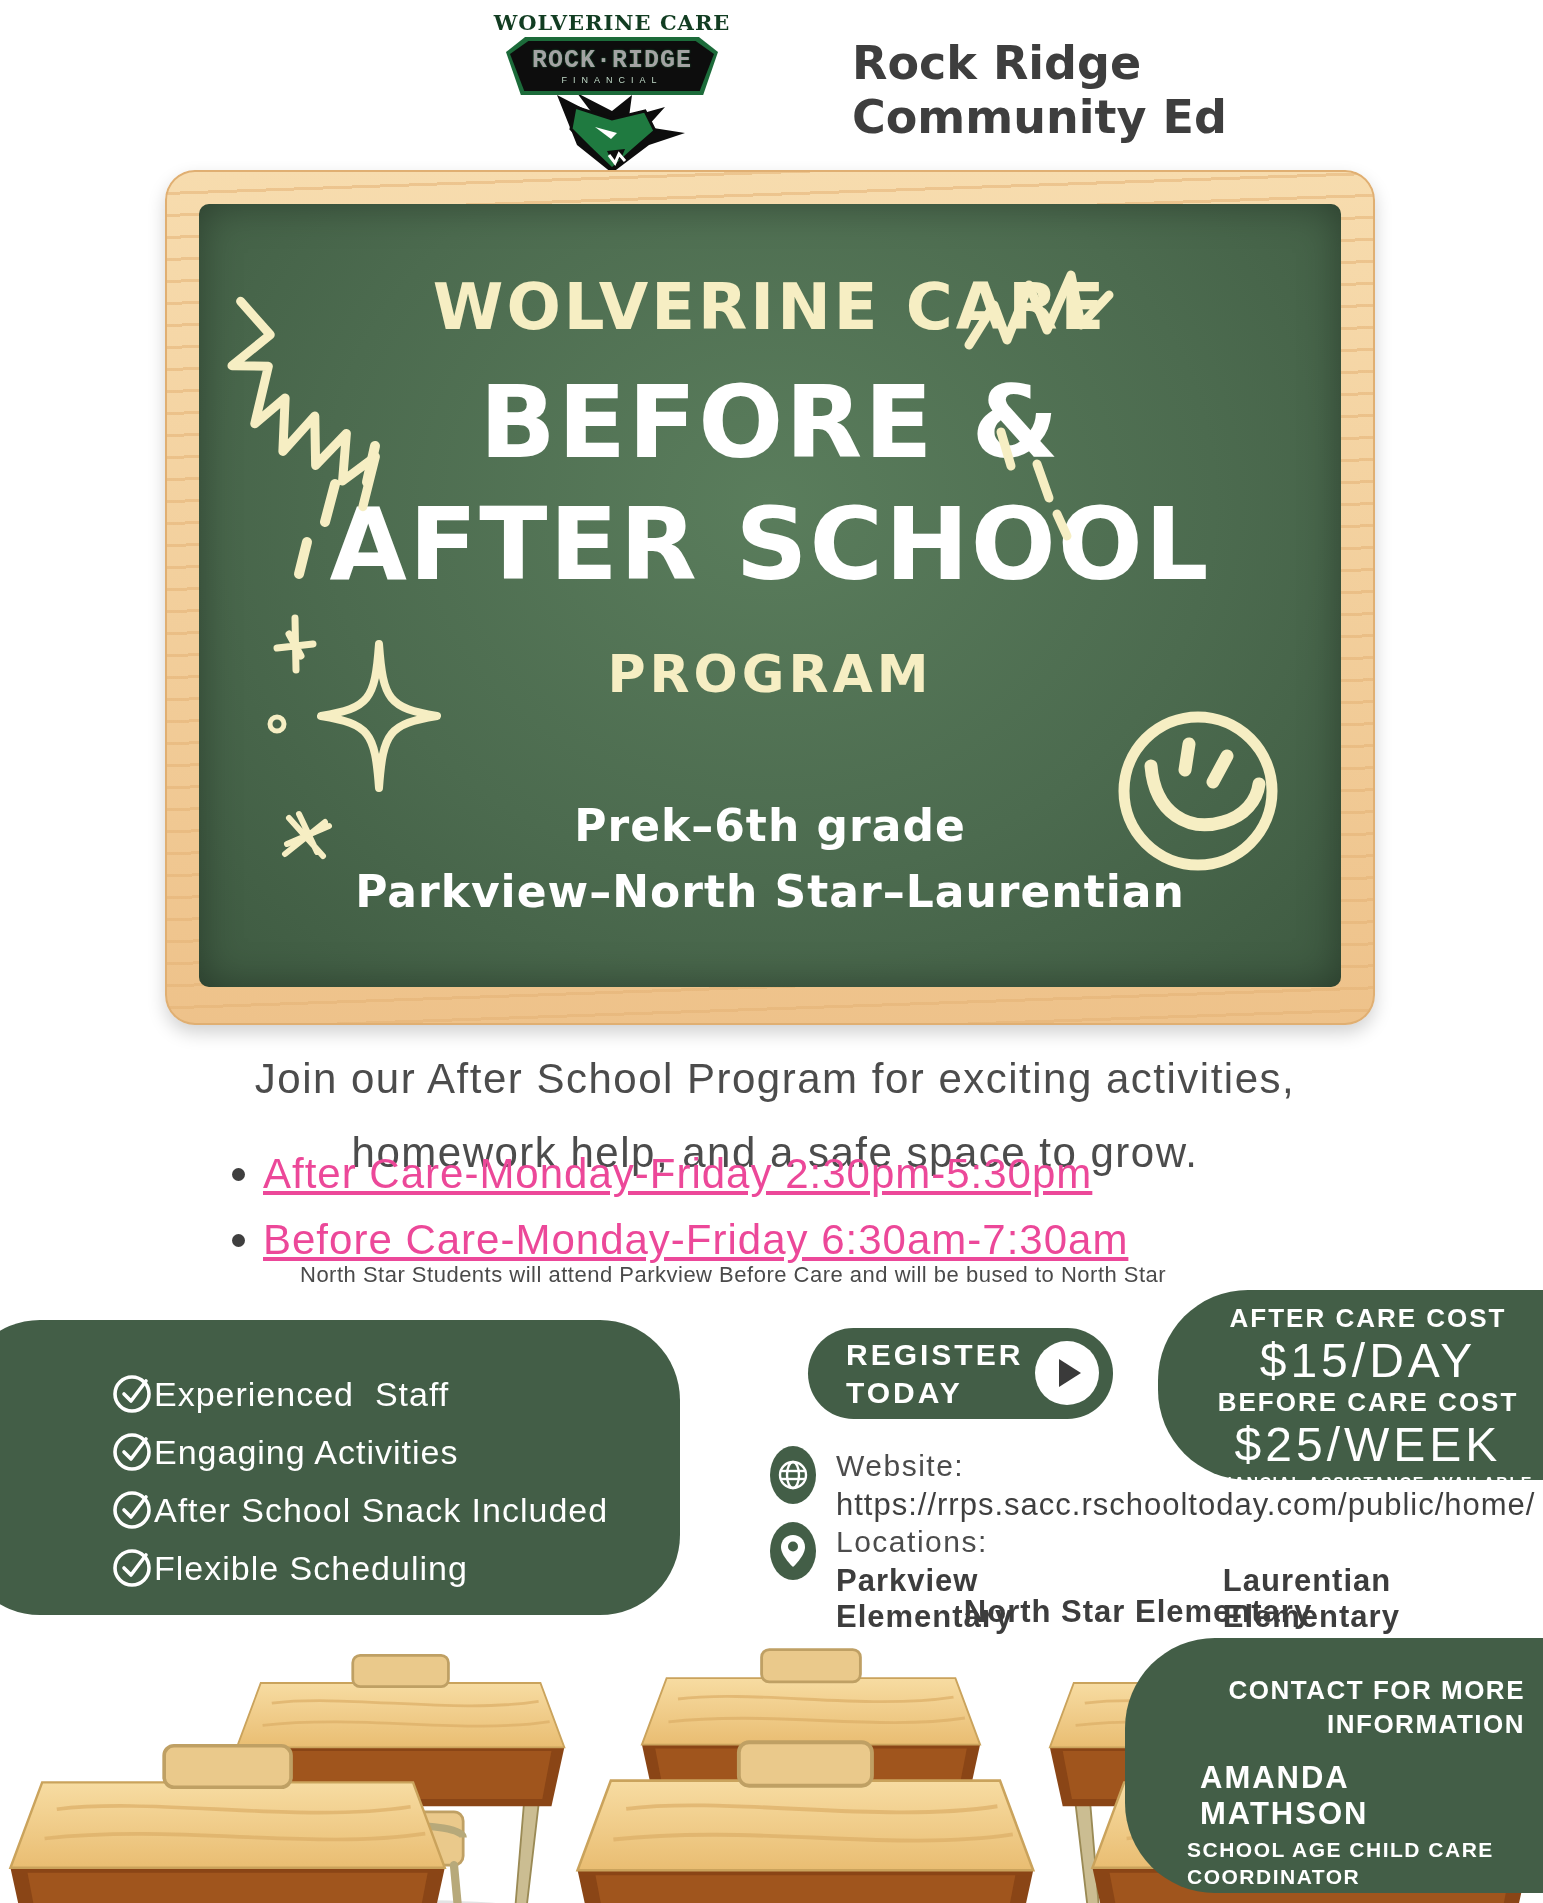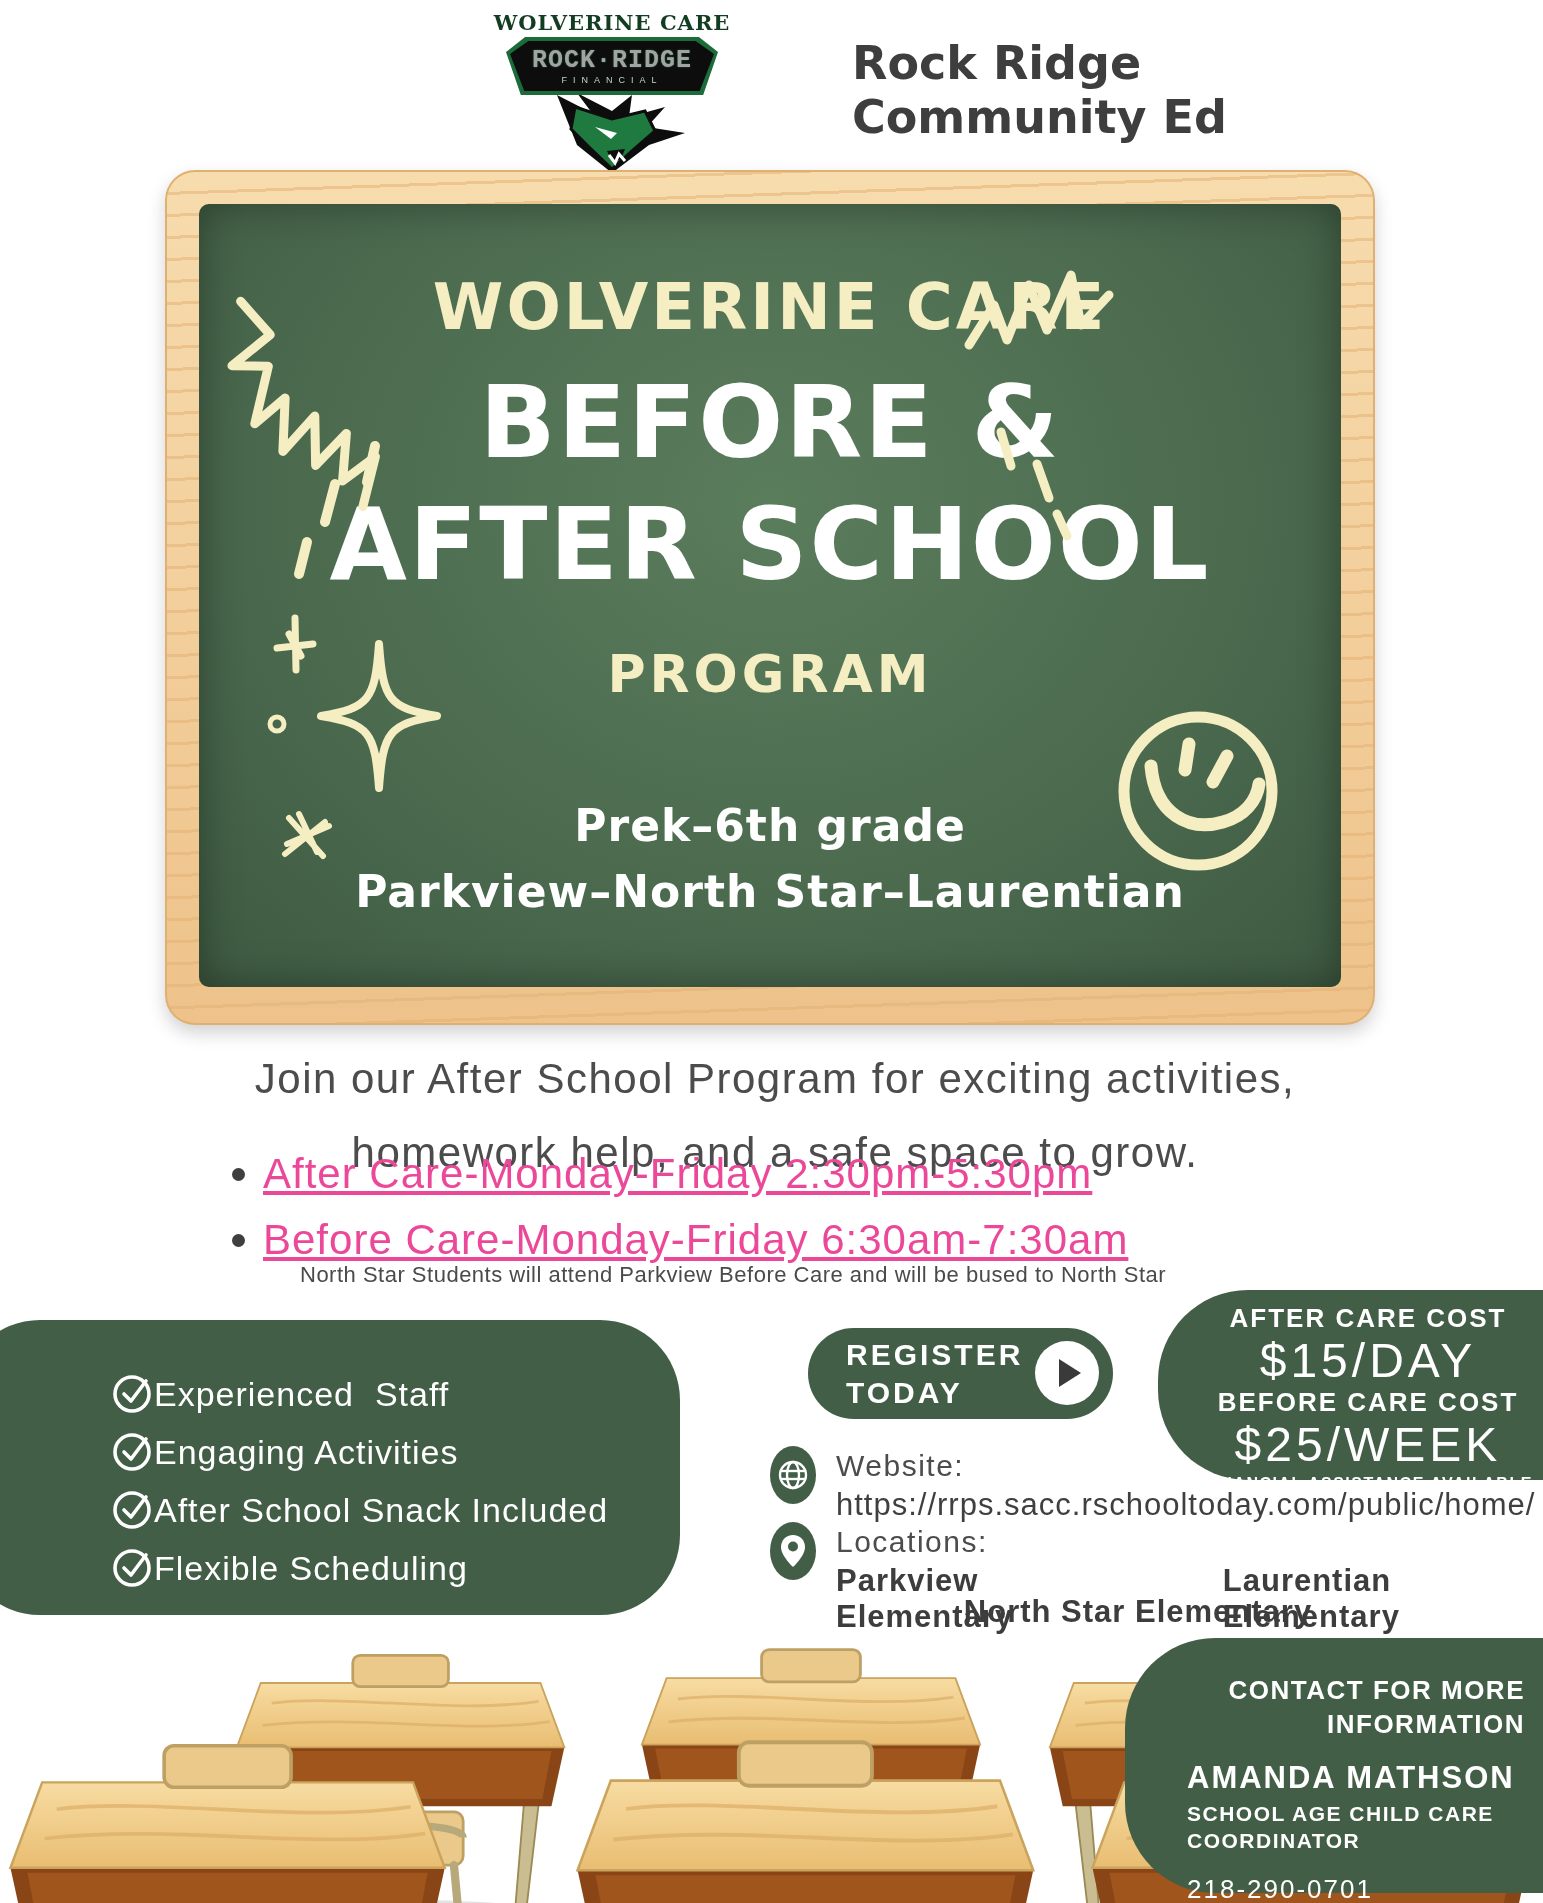--- a/index.html
+++ b/index.html
@@ -79,21 +79,21 @@
   .loc-row{left:770px;top:1522px;display:flex;gap:20px;align-items:flex-start;}
   .loc-line{display:flex;gap:90px;font-size:31px;font-weight:700;color:#3d3d3d;letter-spacing:1px;margin-top:2px;}
   .loc-line3{left:828px;top:1594px;width:620px;text-align:center;font-size:31px;font-weight:700;
         color:#3d3d3d;letter-spacing:1px;}
 
   
   .desks{left:0;top:1640px;}
   .contact-box{left:1125px;top:1638px;width:418px;height:255px;background:#435e47;
         border-radius:90px 0 0 90px;color:#ffffff;box-sizing:border-box;padding:36px 18px 0 62px;}
   .contact-heading{text-align:right;font-size:26px;font-weight:700;letter-spacing:1.5px;line-height:1.3;}
-  .contact-name{margin-top:18px;font-size:31px;font-weight:700;letter-spacing:2px;}
+  .contact-name{margin-top:18px;font-size:31px;font-weight:700;letter-spacing:2px;margin-left:13px;}
   .contact-title{font-size:21px;font-weight:700;letter-spacing:1.5px;line-height:1.3;margin-top:4px;}
   .contact-phone{margin-top:20px;font-size:26px;letter-spacing:2px;}
 </style>
 </head>
 <body>
 
 <div class="page">
 
   <div class="abs logo-wrap">
     <div class="logo-arc">WOLVERINE CARE</div>

